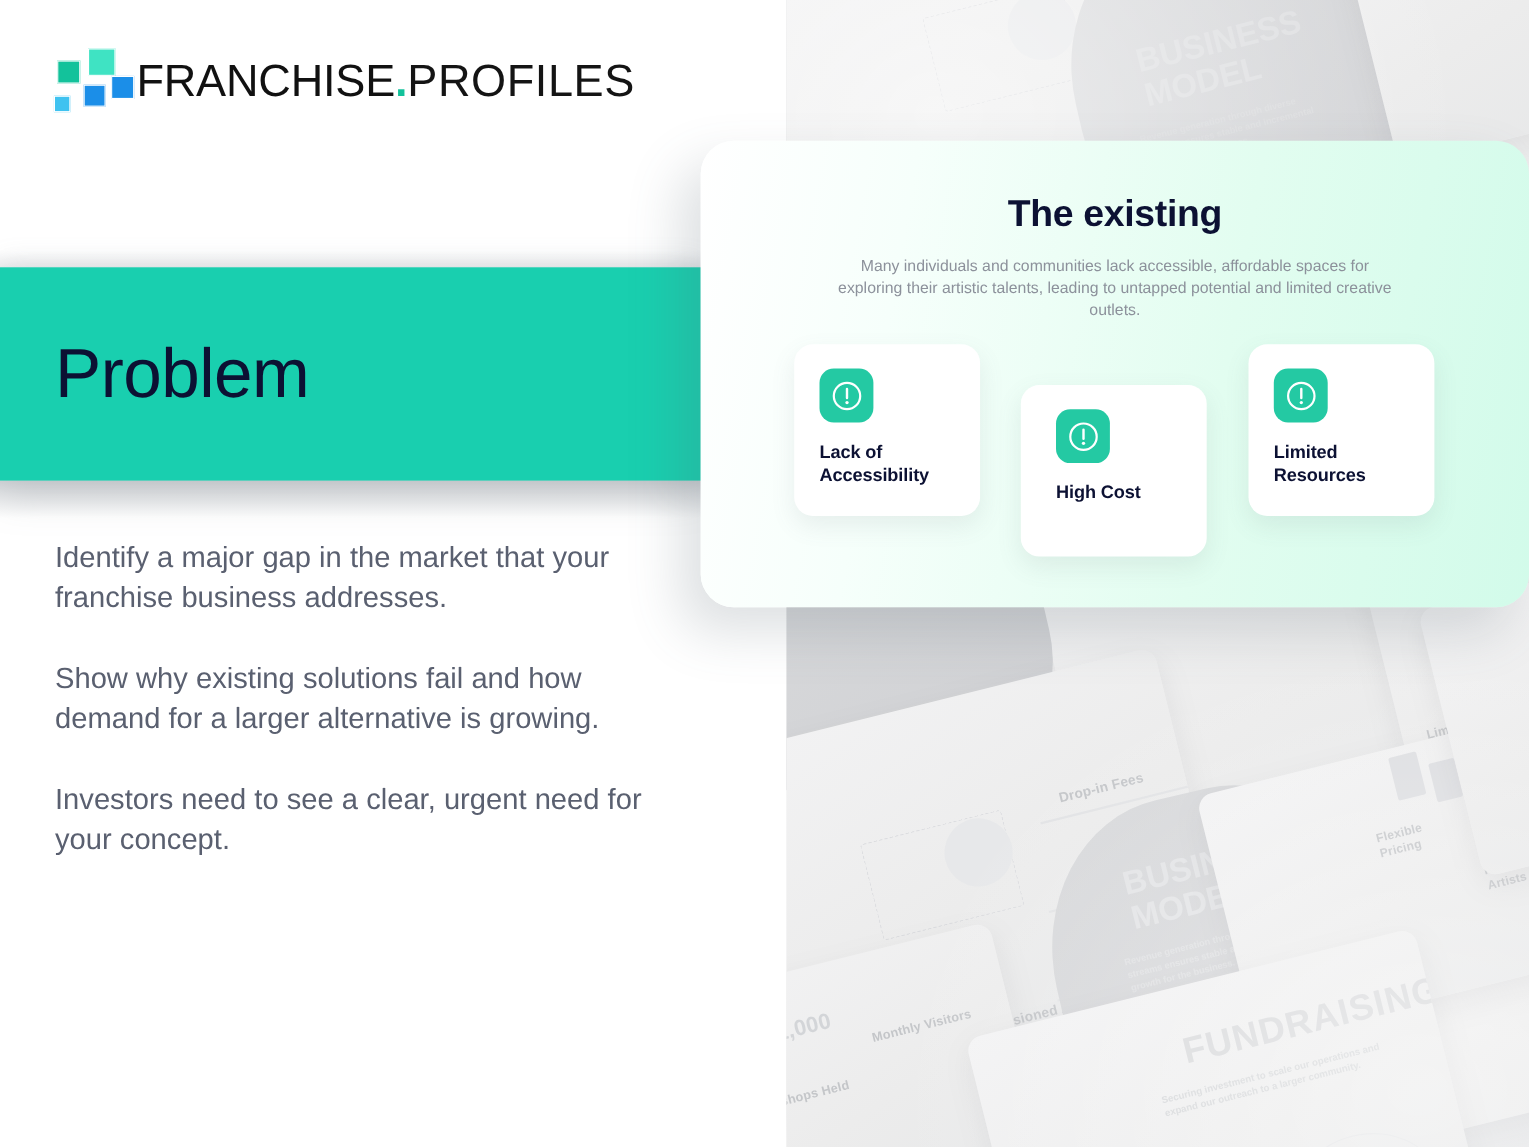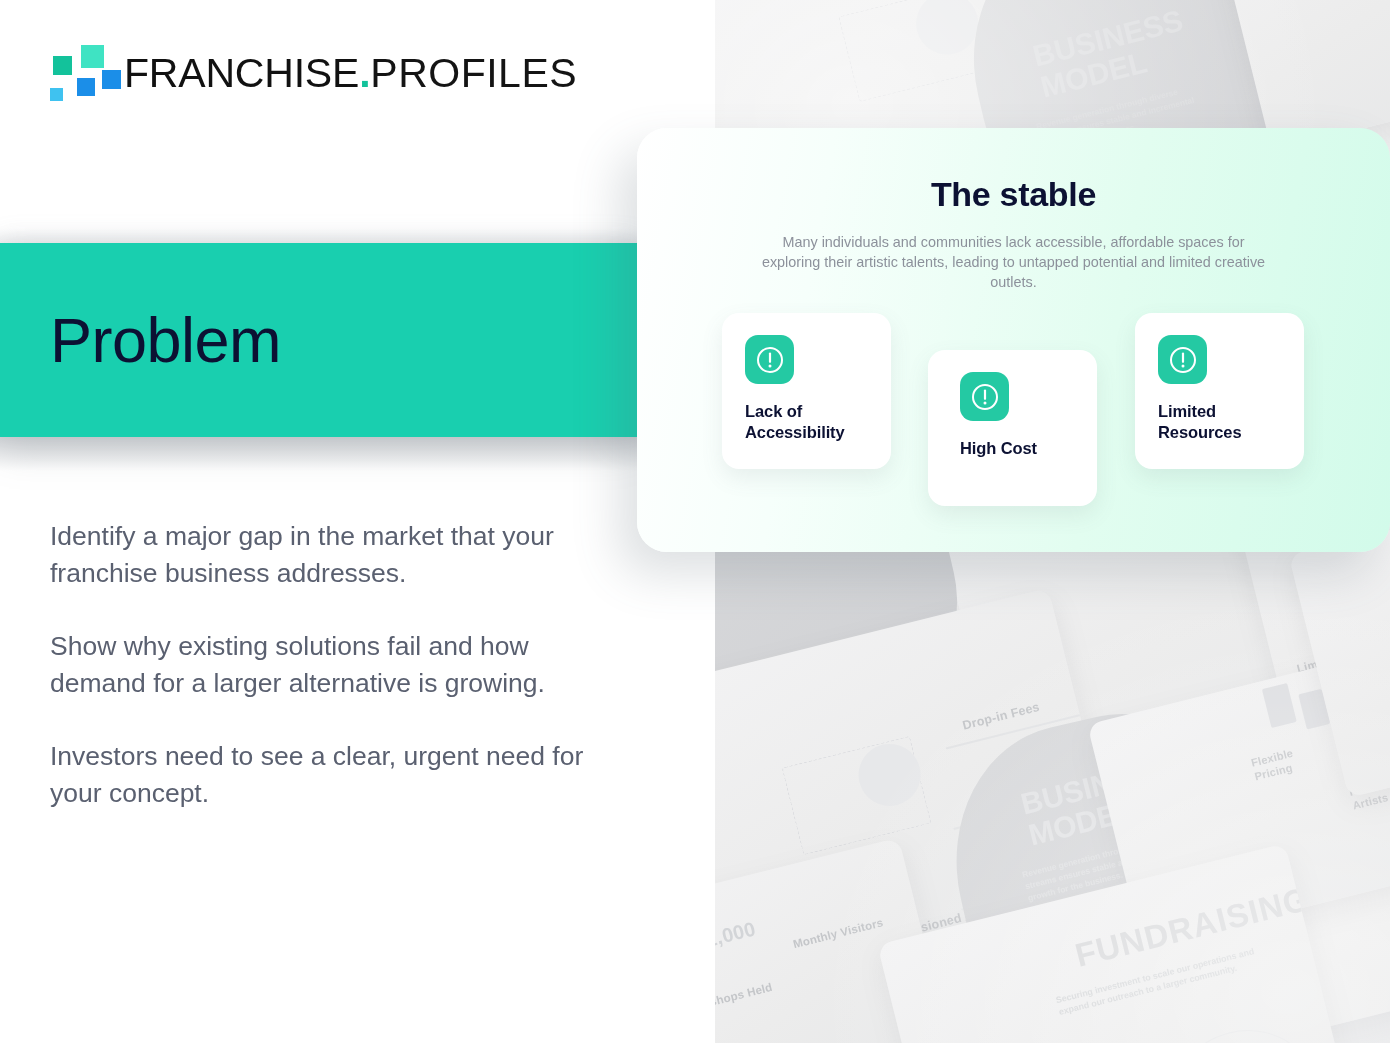--- a/index.html
+++ b/index.html
@@ -149,21 +149,21 @@
     font-weight: 400;
     color: #0C1133;
     letter-spacing: -0.5px;
     line-height: 1;
   }
 
   
   #body-copy {
     position: absolute;
     left: 50px;
-    top: 518px;
+    top: 488px;
     width: 570px;
   }
   #body-copy p {
     font-size: 26.5px;
     line-height: 37px;
     color: #5A6070;
     font-weight: 400;
     margin-bottom: 36px;
   }
   #body-copy p:last-child { margin-bottom: 0; }
@@ -344,21 +344,21 @@
   </div>
   <div class="fade-shadow-bottom"></div>
 
   <div id="body-copy">
     <p>Identify a major gap in the market that your franchise business addresses.</p>
     <p>Show why existing solutions fail and how demand for a larger alternative is growing.</p>
     <p>Investors need to see a clear, urgent need for your concept.</p>
   </div>
 
   <div id="problem-card">
-    <div id="problem-heading">The stable</div>
+    <div id="problem-heading">The existing</div>
     <div id="problem-desc">Many individuals and communities lack accessible, affordable spaces for exploring their artistic talents, leading to untapped potential and limited creative outlets.</div>
 
     <div class="feature-card" id="fc-0">
       <div class="feature-icon">
         <svg width="30" height="30" viewBox="0 0 30 30" aria-hidden="true">
           <circle cx="15" cy="15" r="12" fill="none" stroke="#ffffff" stroke-width="2"></circle>
           <line x1="15" y1="8.6" x2="15" y2="16.8" stroke="#ffffff" stroke-width="2.2" stroke-linecap="round"></line>
           <circle cx="15" cy="21" r="1.5" fill="#ffffff"></circle>
         </svg>
       </div>

